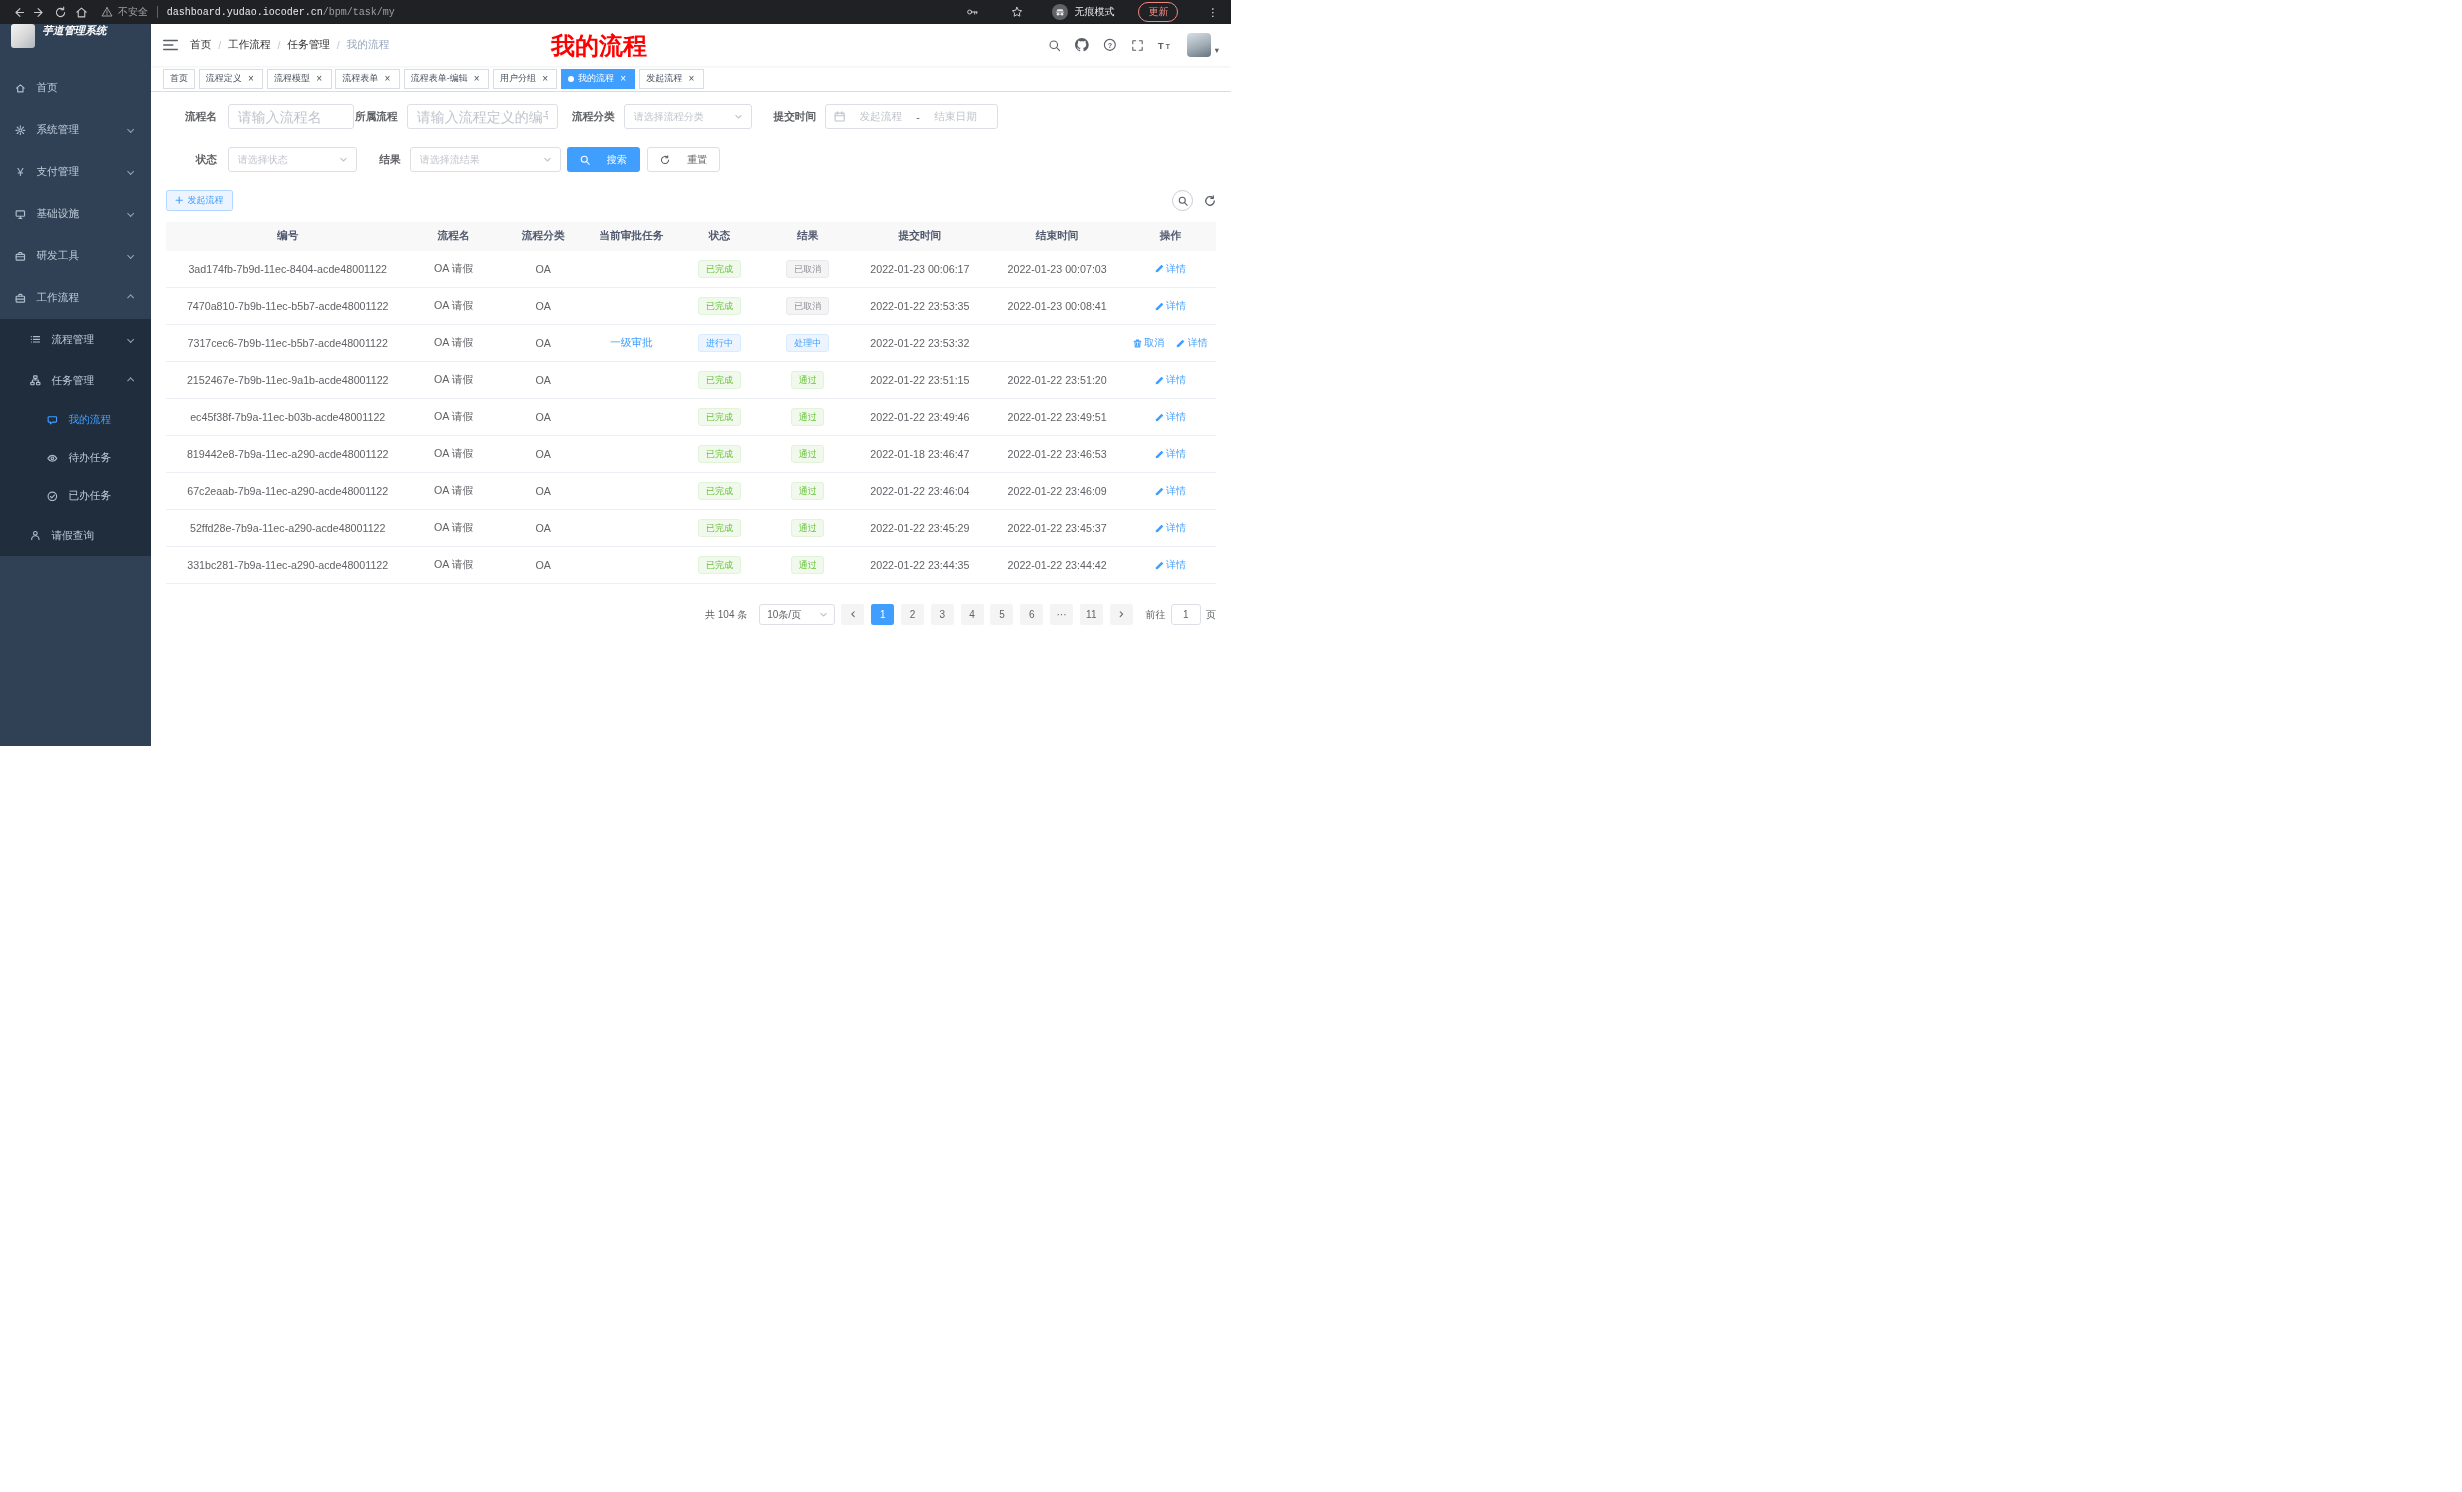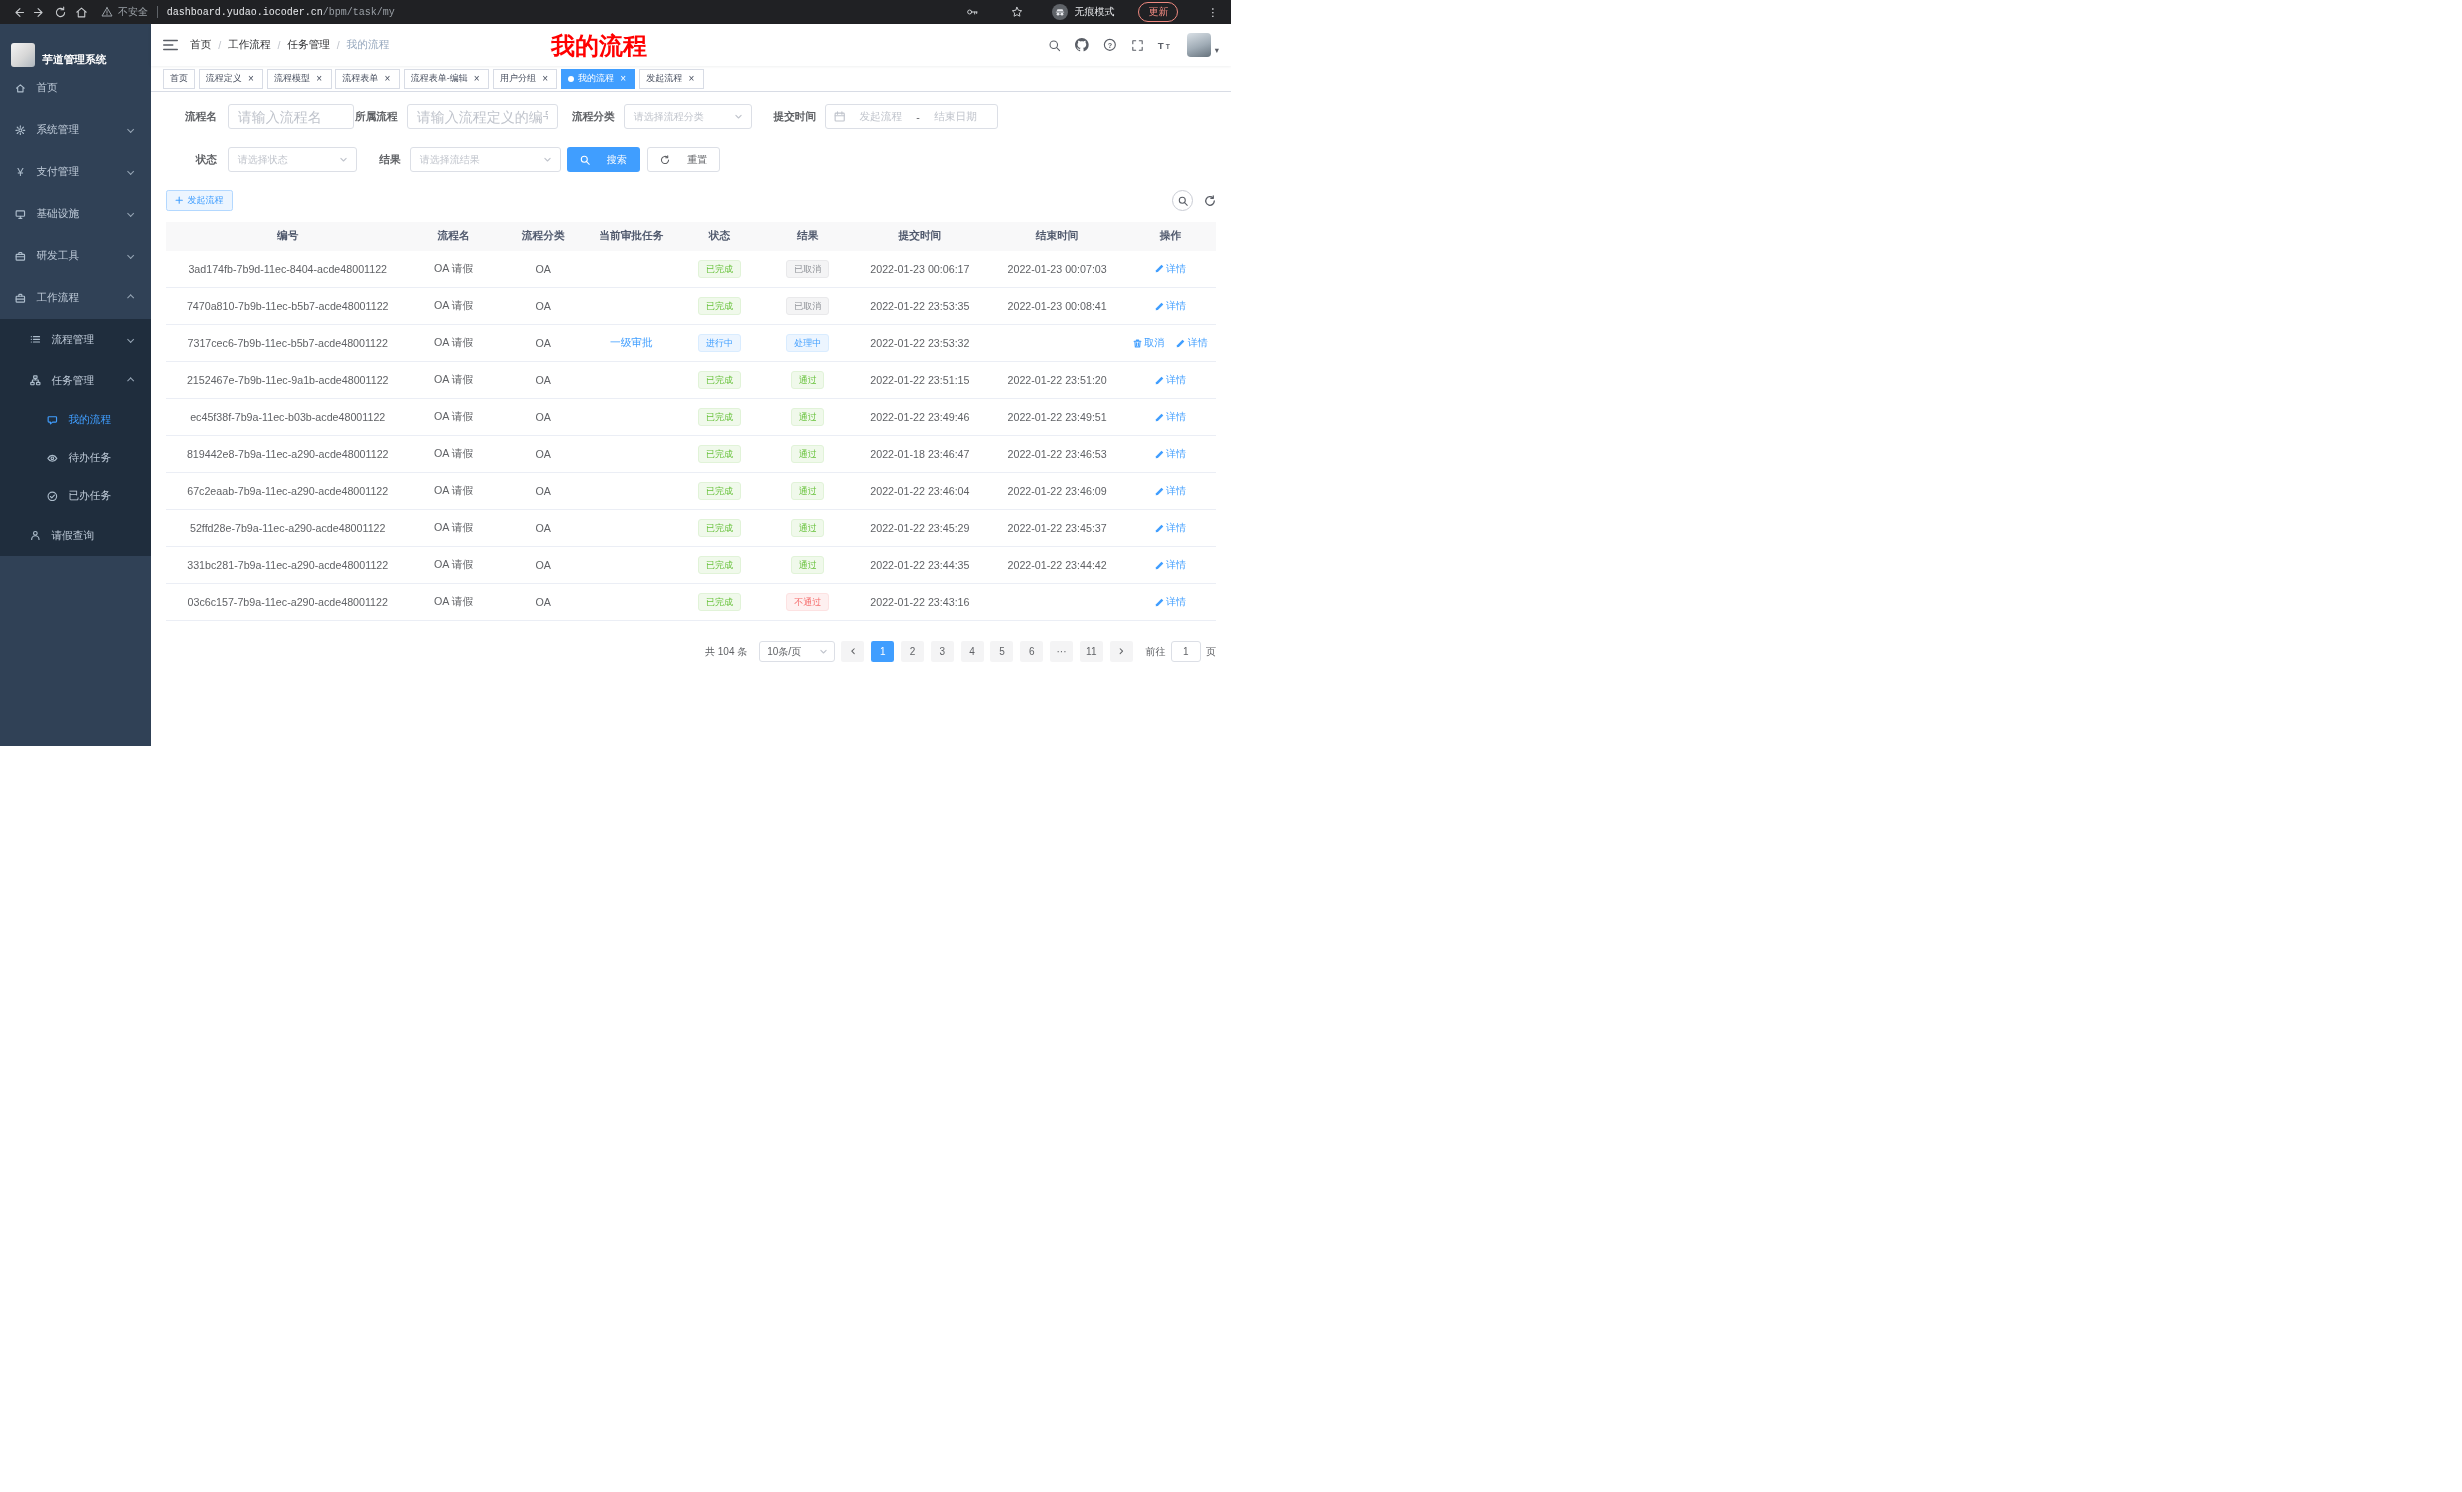--- a/index.html
+++ b/index.html
@@ -17,21 +17,21 @@
   .url .path { color:#9aa0a6; }
   .chrome-right { margin-left:auto; display:flex; align-items:center; gap:24px; }
   .incog { display:flex; align-items:center; gap:6px; font-size:10px; color:#e8eaed; }
   .incog-badge { width:16.7px; height:16.7px; border-radius:50%; background:#5f6368; display:flex; align-items:center; justify-content:center; color:#e8eaed; }
   .update-pill { border:1.1px solid #ef8980; color:#f28b82; font-size:10px; border-radius:10px; padding:2.3px 9px; }
   .dots { color:#e8eaed; }
 
   
   .app { display:flex; height:722px; }
   .sidebar { width:151px; background:#304156; flex-shrink:0; overflow:hidden; }
-  .logo-row { height:43px; display:flex; align-items:flex-end; gap:7.6px; padding:0 10.7px; }
+  .logo-row { height:43px; display:flex; align-items:flex-start; gap:7.6px; padding:0 10.7px;font-style:italic; }
   .logo-img { width:24px; height:24px; border-radius:3px; background:linear-gradient(135deg,#f4f4f4 0%,#d7d7d7 55%,#aeb6be 100%); flex-shrink:0; }
   .logo-title { color:#fff; font-weight:700; font-size:10.7px; white-space:nowrap; }
   .menu-item { height:42px; display:flex; align-items:center; gap:10.7px; padding:0 15px; color:#bfcbd9; font-size:10.7px; cursor:pointer; white-space:nowrap; }
   .menu-item .mi { color:#adbdcc; flex-shrink:0; }
   .chev { width:5.3px; height:5.3px; border-right:1.1px solid #96a5b5; border-bottom:1.1px solid #96a5b5; transform:rotate(45deg); margin-left:auto; margin-right:3px; flex-shrink:0; }
   .chev.up { transform:rotate(225deg); }
   .submenu { background:#1f2d3d; }
   .submenu .menu-item { height:41px; padding-left:30px; }
   .submenu .deep { height:38px; padding-left:47px; }
   .menu-item.active { color:#409eff; }
@@ -612,36 +612,20 @@
             <td><span class="tag" data-type="success">通过</span></td>
             <td>2022-01-22 23:44:35</td>
             <td>2022-01-22 23:44:42</td>
             <td><a class="op-link">
                   <svg width="9" height="9" viewBox="0 0 12 12" fill="currentColor">
                     <path d="M8.7.9l2.4 2.4-7.3 7.3-2.9.5.5-2.9z"></path>
                   </svg>
                   <span>详情</span>
                 </a></td>
           </tr>
-          <tr>
-            <td>03c6c157-7b9a-11ec-a290-acde48001122</td>
-            <td>OA 请假</td>
-            <td>OA</td>
-            <td></td>
-            <td><span class="tag" data-type="success">已完成</span></td>
-            <td><span class="tag" data-type="danger">不通过</span></td>
-            <td>2022-01-22 23:43:16</td>
-            <td></td>
-            <td><a class="op-link">
-                  <svg width="9" height="9" viewBox="0 0 12 12" fill="currentColor">
-                    <path d="M8.7.9l2.4 2.4-7.3 7.3-2.9.5.5-2.9z"></path>
-                  </svg>
-                  <span>详情</span>
-                </a></td>
-          </tr>
         </tbody>
       </table>
 
       <div class="pagination">
         <span class="pg-total">共 104 条</span>
         <span class="pg-size">
             <span>10条/页</span>
             <svg class="ic sel-arrow" width="9" height="9" viewBox="0 0 12 12">
               <path d="M2.5 4.5L6 8l3.5-3.5"></path>
             </svg>

